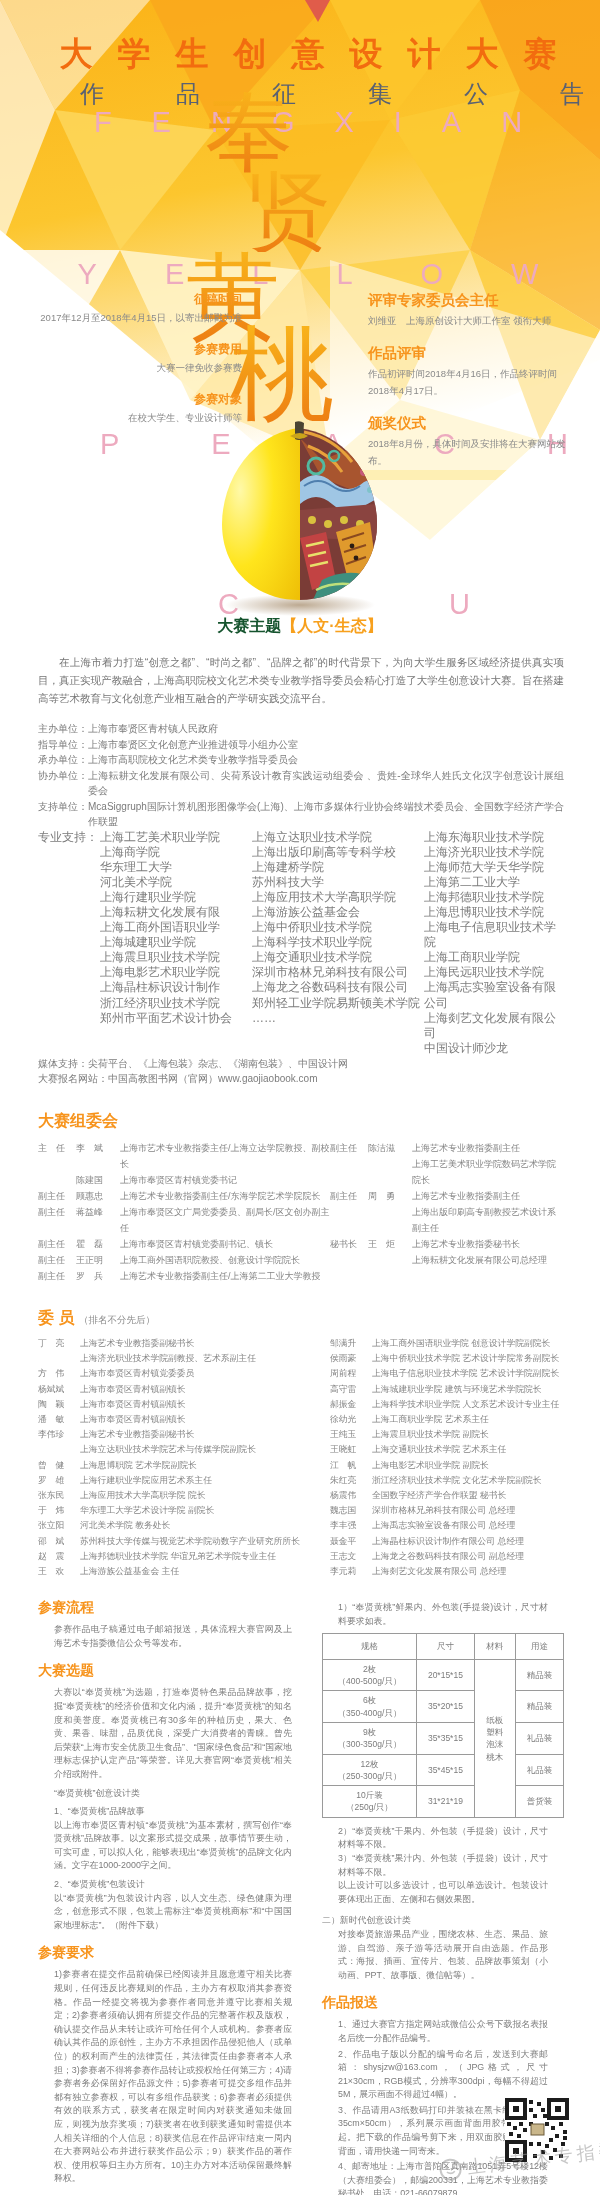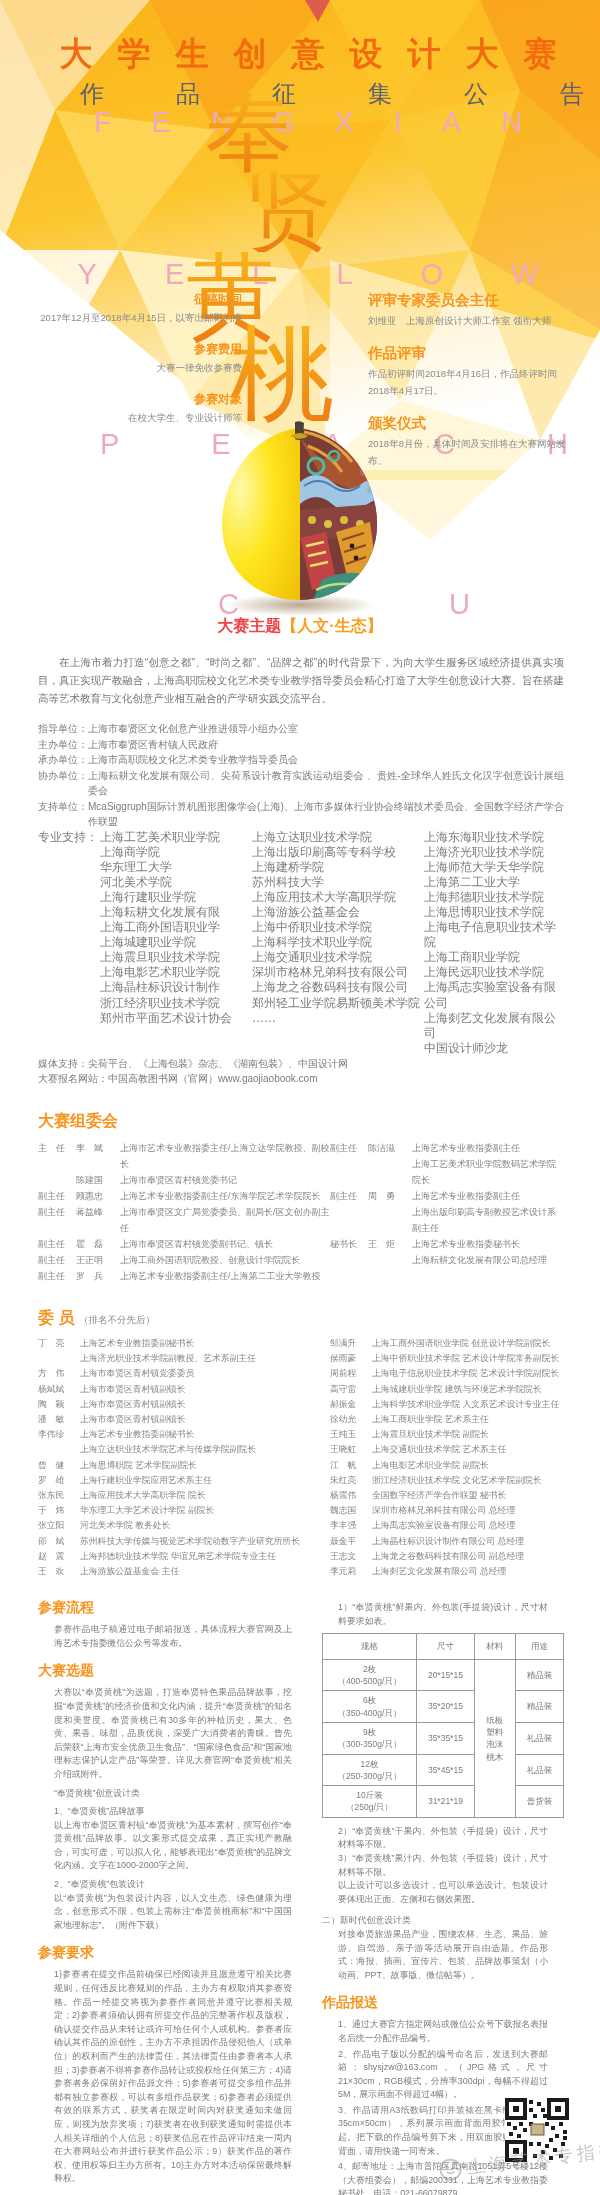--- a/index.html
+++ b/index.html
@@ -22,21 +22,21 @@
   .lc1{left:247px;top:168px;font-size:84px;}
   .lc2{left:186px;top:250px;font-size:94px;}
   .lc3{left:230px;top:322px;font-size:104px;}
   .info-left{position:absolute;left:0;top:292px;width:242px;text-align:right;}
   .info-right{position:absolute;left:368px;top:292px;width:198px;text-align:left;}
   .ib-label{font-size:12px;font-weight:bold;color:#f7941d;line-height:1.2;}
   .info-right .ib-label{font-size:14.5px;}
   .ib-text{font-size:9.5px;color:#8a8a8a;line-height:1.75;margin:4px 0 15px;}
   .peach{position:absolute;left:212px;top:420px;width:175px;height:200px;}
   .theme{position:absolute;left:0;top:616px;width:100%;text-align:center;font-size:16px;font-weight:bold;}
-  .theme .tl{color:#ef4444;} .theme .tv{color:#f7a01d;}
+  .theme .tl{color:#14532d;} .theme .tv{color:#f7a01d;}
   
   .main{padding:0 36px 0 38px;}
   .intro{font-size:10.5px;line-height:18px;color:#757575;text-align:justify;text-indent:2em;margin:8px 0 14px;}
   .kvrow{display:flex;font-size:10px;line-height:15.5px;color:#7c7c7c;}
   .kvrow .kl{white-space:nowrap;}
   .kvrow .kv{flex:1;text-align:justify;}
   .support{display:flex;font-size:12px;line-height:15.1px;color:#7c7c7c;}
   .support .kl{white-space:nowrap;width:62px;}
   .scol1{width:152px;} .scol2{width:172px;} .scol3{flex:1;}
   .media{}
@@ -209,27 +209,27 @@
     </div>
   </div>
 
   <div class="main">
 
     <p class="intro">在上海市着力打造“创意之都”、“时尚之都”、“品牌之都”的时代背景下，为向大学生服务区域经济提供真实项目，真正实现产教融合，上海高职院校文化艺术类专业教学指导委员会精心打造了大学生创意设计大赛。旨在搭建高等艺术教育与文化创意产业相互融合的产学研实践交流平台。</p>
 
     <div>
 
         <div class="kvrow">
+          <span class="kl">主办单位：</span>
+          <span class="kv">上海市奉贤区青村镇人民政府</span>
+        </div>
+
+        <div class="kvrow">
           <span class="kl">指导单位：</span>
           <span class="kv">上海市奉贤区文化创意产业推进领导小组办公室</span>
-        </div>
-
-        <div class="kvrow">
-          <span class="kl">主办单位：</span>
-          <span class="kv">上海市奉贤区青村镇人民政府</span>
         </div>
 
         <div class="kvrow">
           <span class="kl">承办单位：</span>
           <span class="kv">上海市高职院校文化艺术类专业教学指导委员会</span>
         </div>
 
         <div class="kvrow">
           <span class="kl">协办单位：</span>
           <span class="kv">上海耘耕文化发展有限公司、尖荷系设计教育实践运动组委会 、贵姓-全球华人姓氏文化汉字创意设计展组委会</span>
@@ -564,21 +564,21 @@
 
     <div class="lower">
       <div class="lcol">
         <div class="sec-title">参赛流程</div>
         <p class="small">参赛作品电子稿通过电子邮箱报送，具体流程大赛官网及上海艺术专指委微信公众号等发布。</p>
 
         <div class="sec-title">大赛选题</div>
         <p class="small">大赛以“奉贤黄桃”为选题，打造奉贤特色果品品牌故事，挖掘“奉贤黄桃”的经济价值和文化内涵，提升“奉贤黄桃”的知名度和美誉度。奉贤黄桃已有30多年的种植历史，果大、色黄、果香、味甜，品质优良，深受广大消费者的青睐。曾先后荣获“上海市安全优质卫生食品”、“国家绿色食品”和“国家地理标志保护认定产品”等荣誉。详见大赛官网“奉贤黄桃”相关介绍或附件。</p>
         <p class="small">“奉贤黄桃”创意设计类</p>
         <p class="small" style="margin-bottom:0;">1、“奉贤黄桃”品牌故事</p>
-        <p class="small">以上海市奉贤区青村镇“奉贤黄桃”为基本素材，撰写创作“奉贤黄桃”品牌故事。以文案形式提交成果，真正实现产教融合，可实可虚，可以拟人化，能够表现出“奉贤黄桃”的品牌文化内涵。文字在1000-2000字之间。</p>
+        <p class="small">以上海市奉贤区青村镇“奉贤黄桃”为基本素材，撰写创作“奉贤黄桃”品牌故事。以文案形式提交成果，故事情节要生动，可实可虚，可以拟人化，能够表现出“奉贤黄桃”的品牌文化内涵。文字在1000-2000字之间。</p>
         <p class="small" style="margin-bottom:0;">2、“奉贤黄桃”包装设计</p>
         <p class="small">以“奉贤黄桃”为包装设计内容，以人文生态、绿色健康为理念，创意形式不限，包装上需标注“奉贤黄桃商标”和“中国国家地理标志”。（附件下载）</p>
 
         <div class="sec-title">参赛要求</div>
         <p class="small">1)参赛者在提交作品前确保已经阅读并且愿意遵守相关比赛规则，任何违反比赛规则的作品，主办方有权取消其参赛资格。作品一经提交将视为参赛作者同意并遵守比赛相关规定；2)参赛者须确认拥有所提交作品的完整著作权及版权，确认提交作品从未转让或许可给任何个人或机构。参赛者应确认其作品的原创性，主办方不承担因作品侵犯他人（或单位）的权利而产生的法律责任，其法律责任由参赛者本人承担；3)参赛者不得将参赛作品转让或授权给任何第三方；4)请参赛者务必保留好作品源文件；5)参赛者可提交多组作品并都有独立参赛权，可以有多组作品获奖；6)参赛者必须提供有效的联系方式，获奖者在限定时间内对获奖通知未做回应，则视为放弃奖项；7)获奖者在收到获奖通知时需提供本人相关详细的个人信息；8)获奖信息在作品评审结束一周内在大赛网站公布并进行获奖作品公示；9）获奖作品的著作权、使用权等归主办方所有。10)主办方对本活动保留最终解释权。</p>
 
         <div class="sec-title">奖项设置</div>
         <div>
 
         <p class="small" style="margin-bottom:2px;">1、全场大奖1件，奖金10000元，颁发奖杯、获奖证书；最佳指导教师奖1项，奖金5000元，颁发奖杯、获奖证书。</p>

